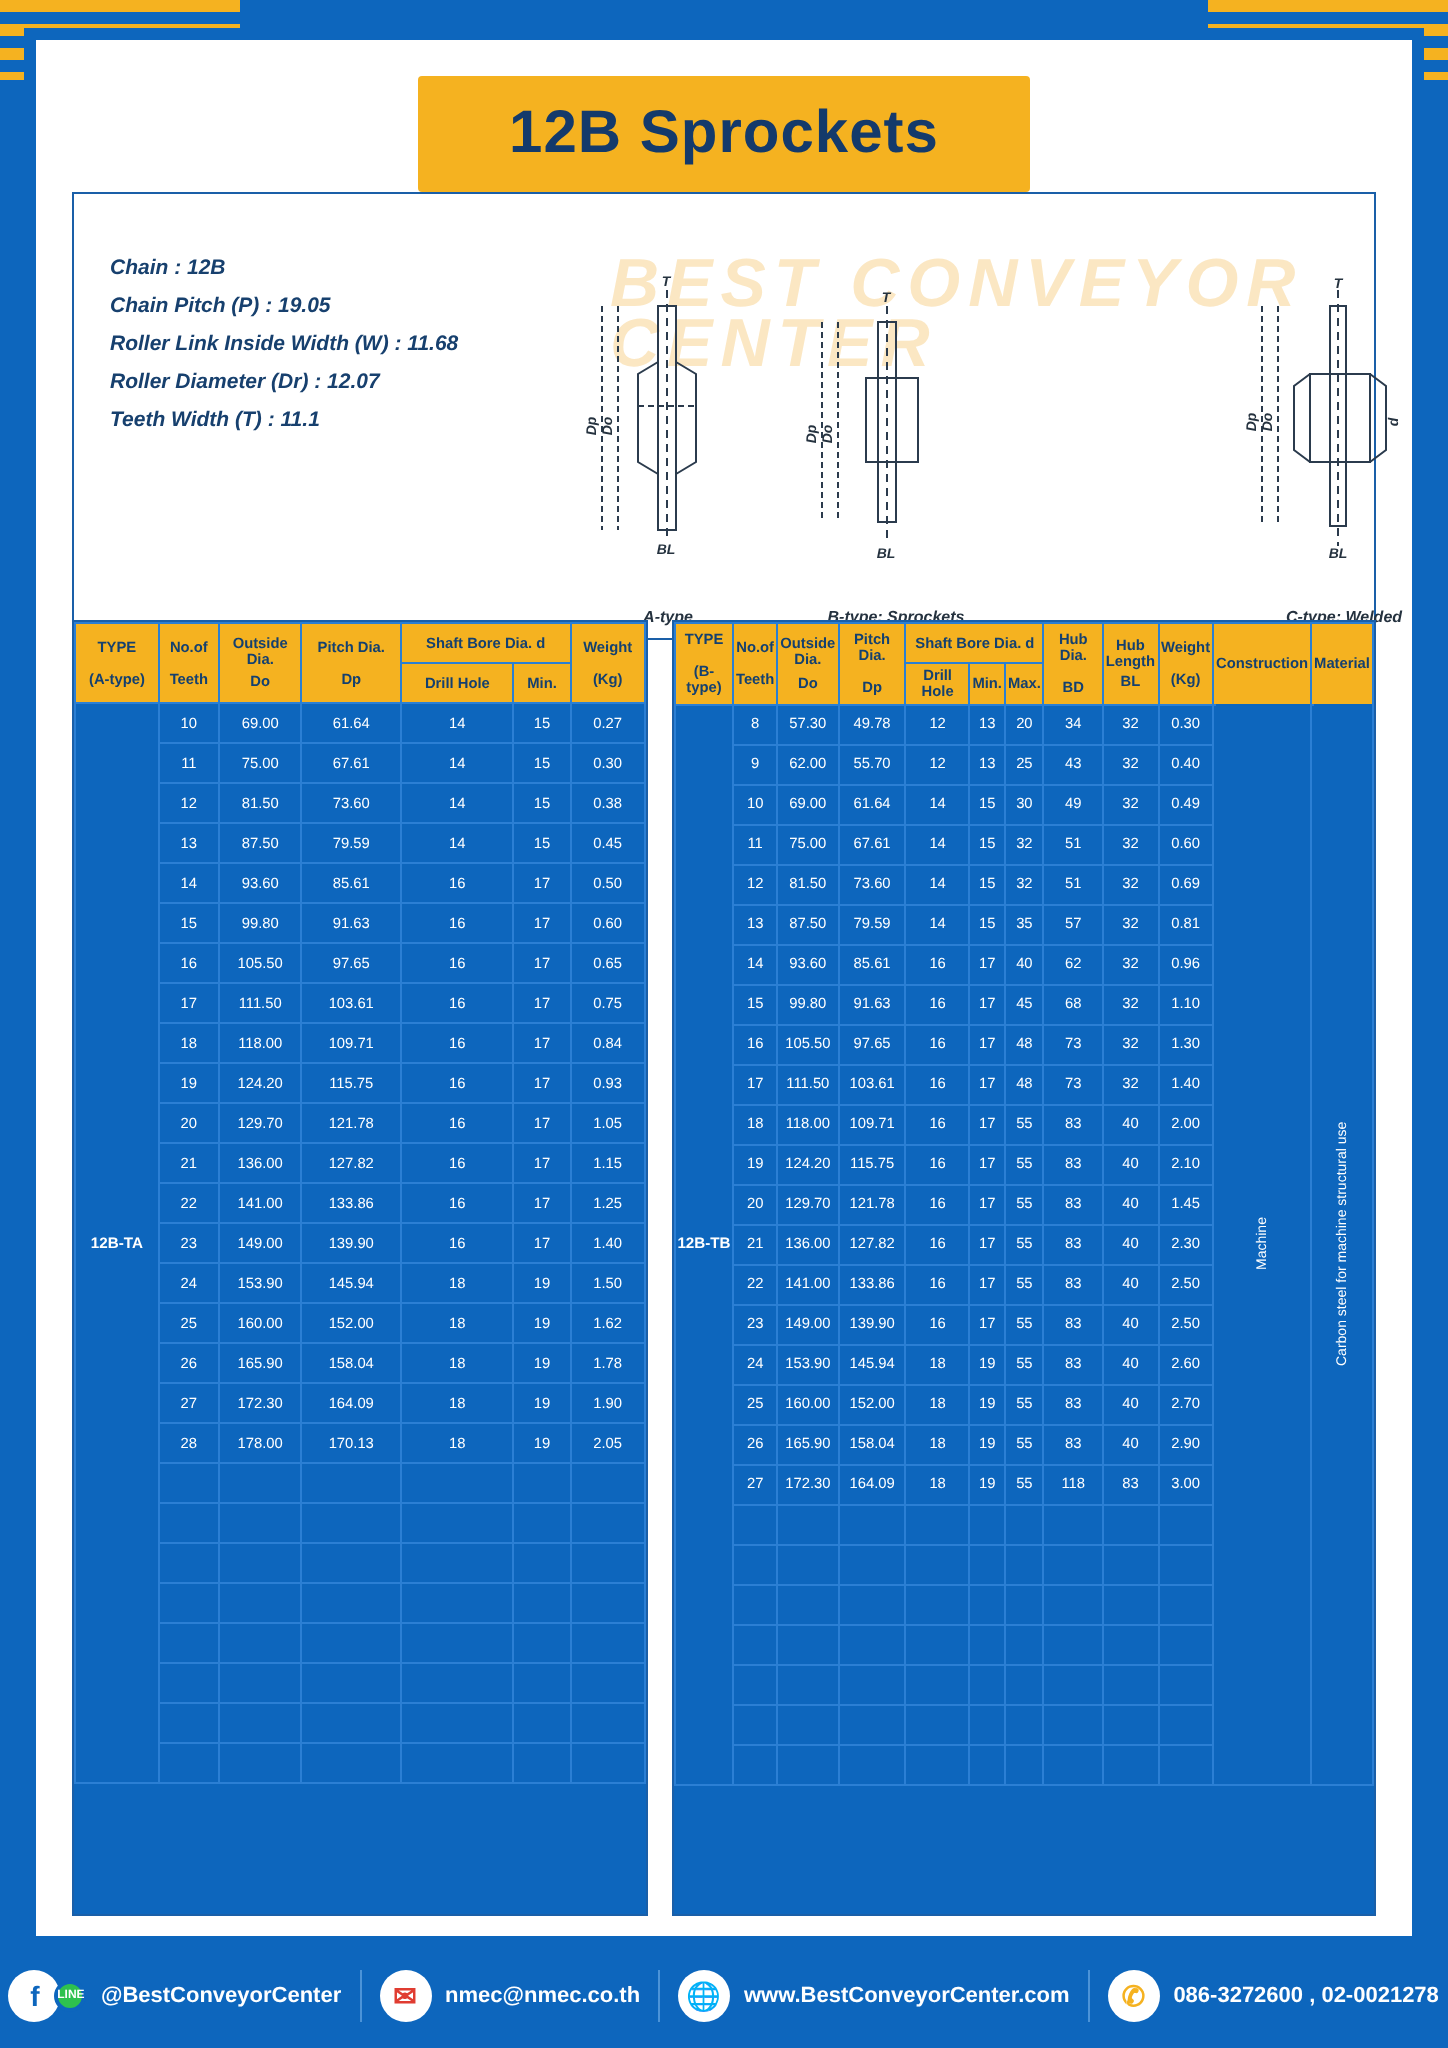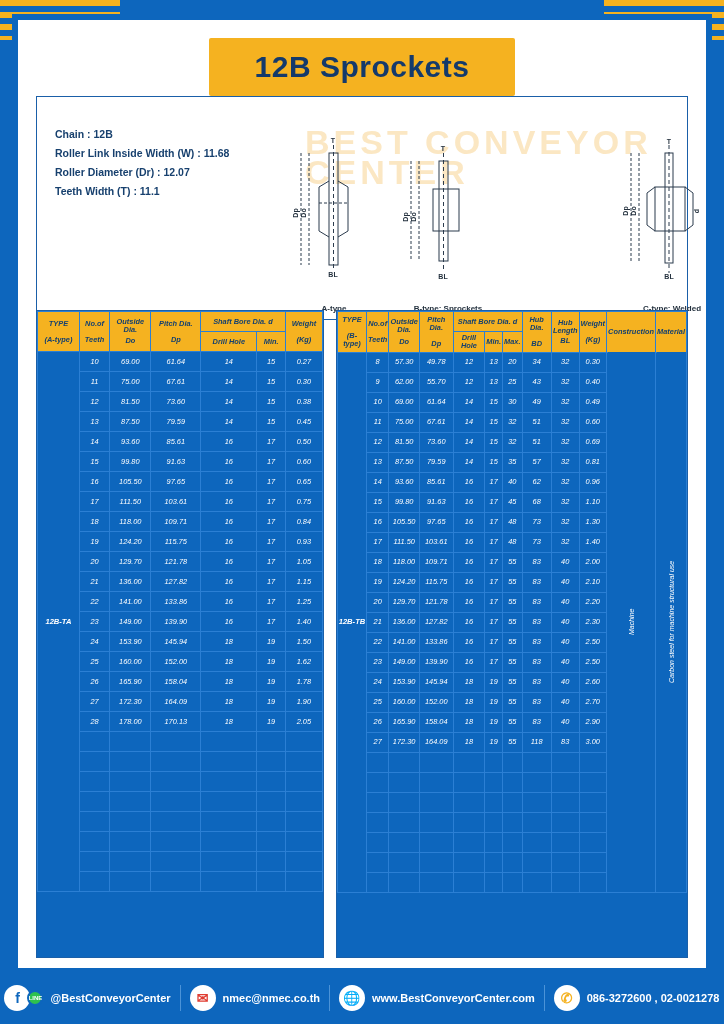--- a/index.html
+++ b/index.html
@@ -46,20 +46,21 @@
     padding:12px 46px;
     border-radius:2px;
   }
 
   
   .spec-box {
     position:absolute; left:18px; right:18px; top:76px; height:224px;
     border:1px solid #1a5fa8;
     background:#fff;
     display:flex;
+    font-style:italic;
   }
   .spec-text {
     width:228px;
     padding:28px 0 0 18px;
     font-size:10.5px;
     color:#17406e;
     font-weight:bold;
     line-height:19px;
   }
   .spec-figs {
@@ -74,21 +75,21 @@
   .watermark {
     position:absolute; left:40px; top:30px;
     font-size:34px; font-weight:bold; color:rgba(240,170,40,.28);
     letter-spacing:4px; line-height:30px;
     pointer-events:none;
   }
 
   
   .tables {
     position:absolute; left:18px; right:18px; top:290px; bottom:10px;
-    display:flex; gap:12px;font-style:italic;
+    display:flex; gap:12px;
   }
   .tbl-wrap {
     border:1px solid #1a5fa8;
     background:#0d66bd;
     overflow:hidden;
   }
   .tbl-left { width:288px; }
   .tbl-right { flex:1; }
   table {
     border-collapse:collapse;
@@ -151,20 +152,21 @@
   <div class="white-frame">
     <div class="inner">
 
       <div class="title-wrap">
         <div class="title-bar">12B Sprockets</div>
       </div>
 
       <div class="spec-box">
         <div class="spec-text">
           <div>Chain :  12B</div>
+          <div>Chain Pitch (P) :  19.05</div>
           <div>Roller Link Inside Width (W) : 11.68</div>
           <div>Roller Diameter (Dr) : 12.07</div>
           <div>Teeth Width (T) :  11.1</div>
         </div>
         <div class="spec-figs">
           <div class="watermark">BEST CONVEYOR CENTER</div>
 
           <div class="fig" style="left:14px; width:110px;">
             <svg width="110" height="160" viewBox="0 0 110 160">
               <g stroke="#2b3b4d" fill="none" stroke-width="1">
@@ -662,21 +664,21 @@
                 </tr>
                 <tr>
                   <td>20</td>
                   <td>129.70</td>
                   <td>121.78</td>
                   <td>16</td>
                   <td>17</td>
                   <td>55</td>
                   <td>83</td>
                   <td>40</td>
-                  <td>2.20</td>
+                  <td>1.45</td>
                 </tr>
                 <tr>
                   <td>21</td>
                   <td>136.00</td>
                   <td>127.82</td>
                   <td>16</td>
                   <td>17</td>
                   <td>55</td>
                   <td>83</td>
                   <td>40</td>

